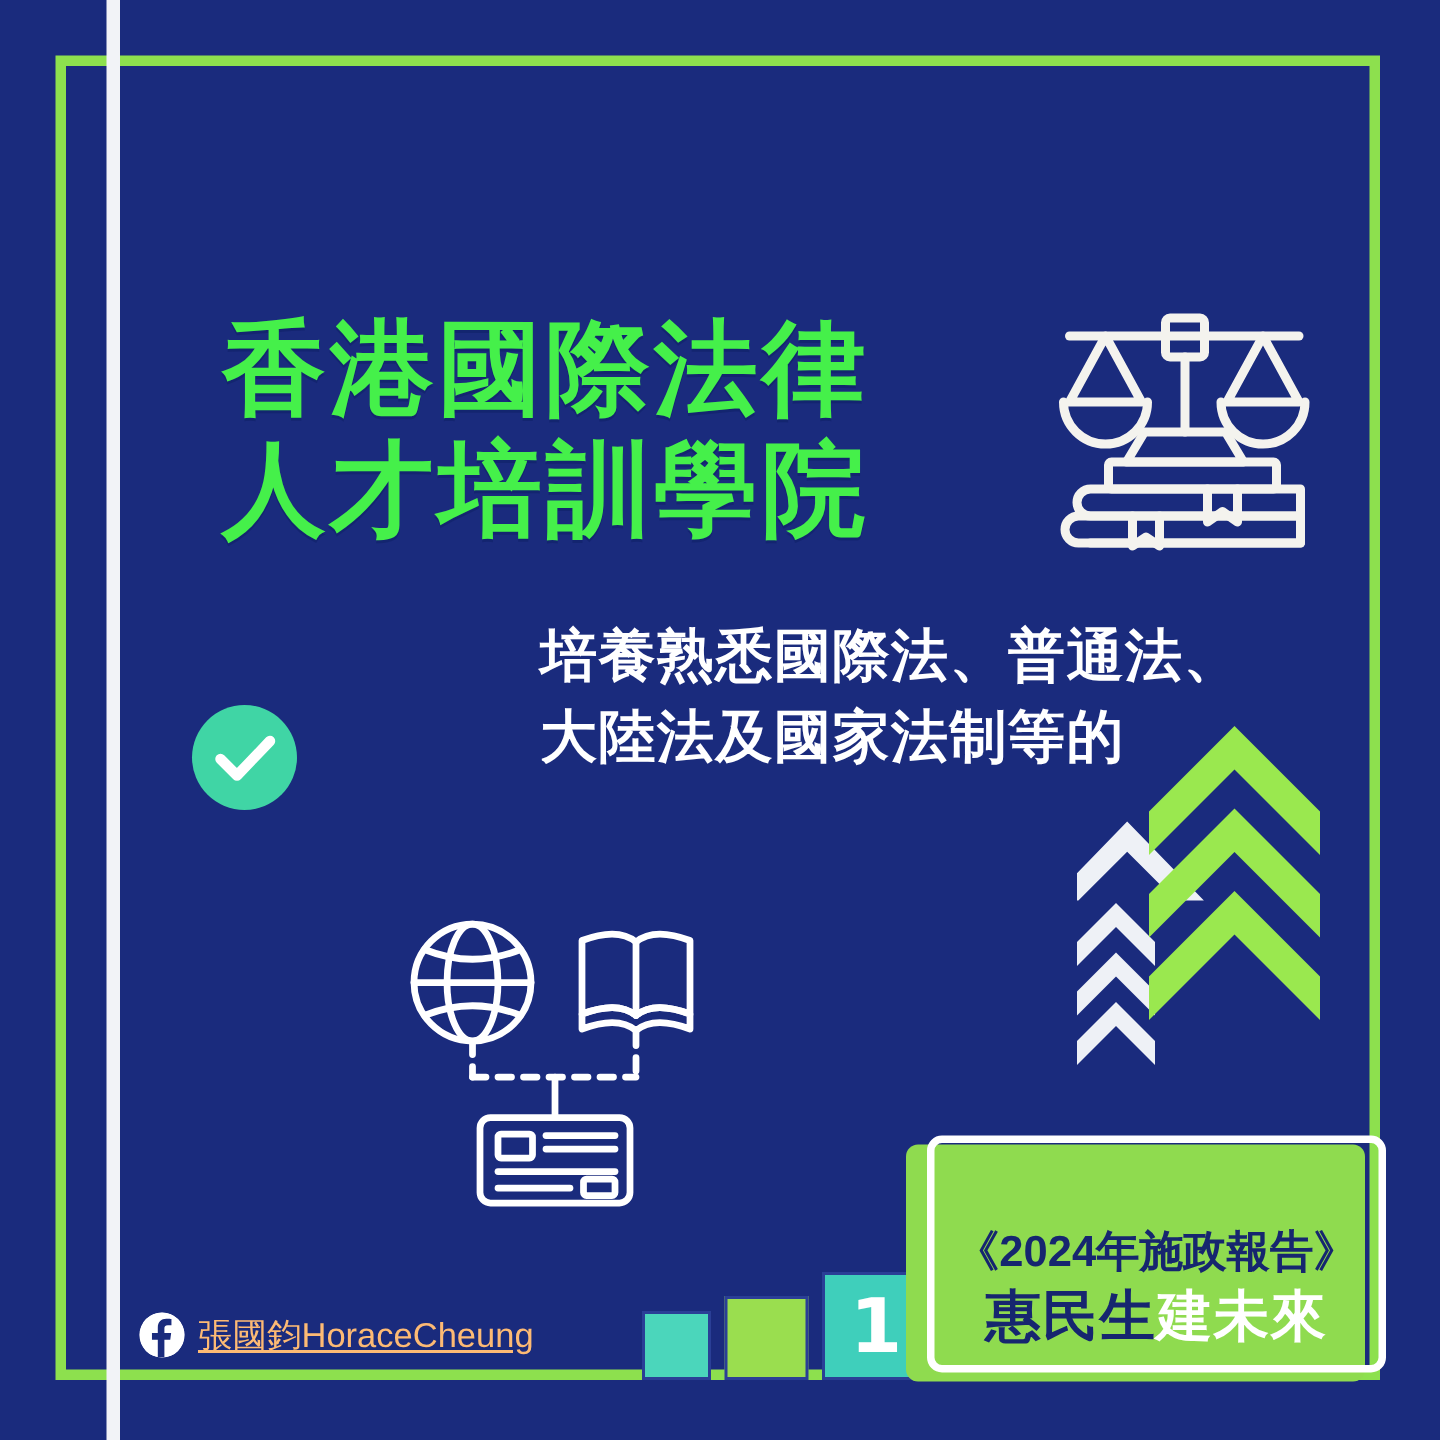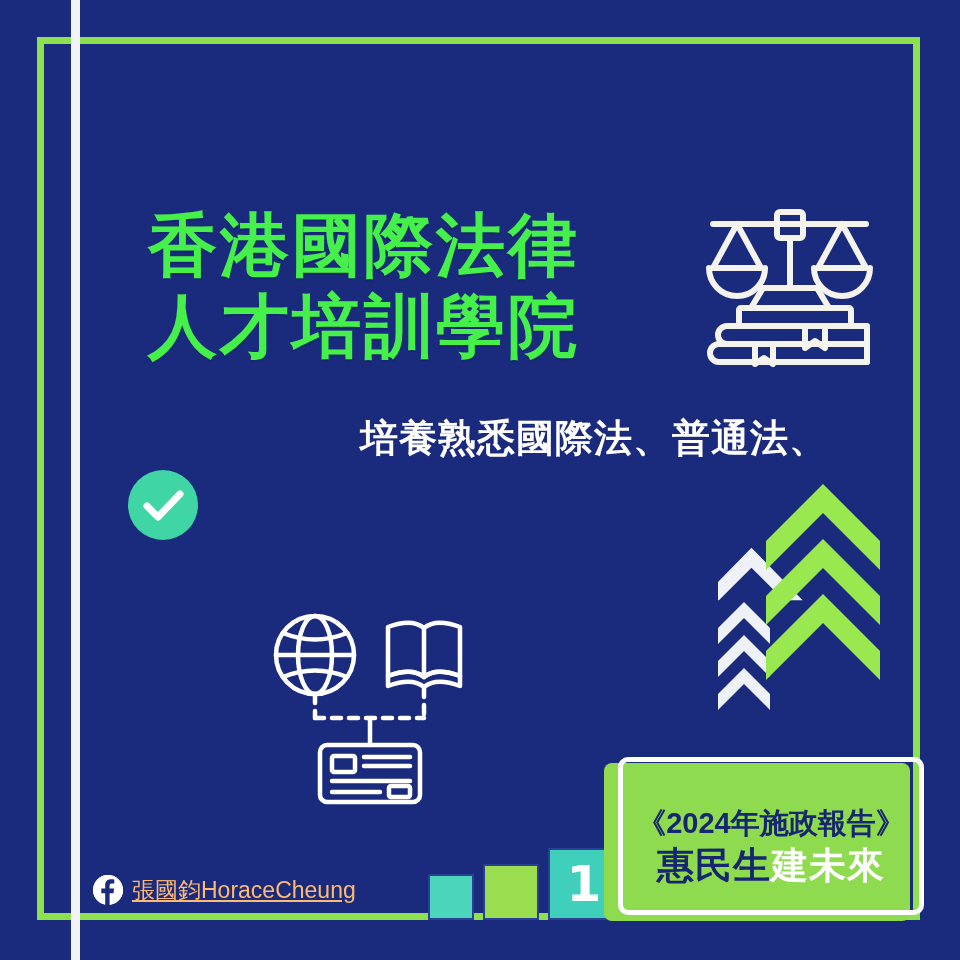--- a/index.html
+++ b/index.html
@@ -202,21 +202,21 @@
     position: absolute;
     left: 14px; top: 0;
     width: 306px;
     height: 158px;
     border: 5px solid #ffffff;
     border-radius: 10px;
     box-sizing: border-box;
   }
   .badge-content {
     position: absolute;
-    left: 14px; top: 6px;
+    left: 14px; top: 18px;
     width: 306px;
     height: 168px;
     display: flex;
     flex-direction: column;
     align-items: center;
     justify-content: center;
   }
   .badge-head {
     font-size: 29px;
     font-weight: 700;
@@ -278,20 +278,21 @@
   </div>
 
   <div class="bullet-row">
     <div class="check-circle">
       <svg viewBox="0 0 70 70" width="70" height="70">
         <path d="M19 36 L30 47 L52 24" fill="none" stroke="#ffffff" stroke-width="7" stroke-linecap="round" stroke-linejoin="round"></path>
       </svg>
     </div>
     <div class="bullet-text">
       <div>培養熟悉國際法、普通法、</div>
+      <div>大陸法及國家法制等的</div>
     </div>
   </div>
 
   <div class="network-icon">
     <svg viewBox="0 0 225 225" width="225" height="225">
       <g fill="none" stroke="#ffffff" stroke-width="4.5" stroke-linecap="round" stroke-linejoin="round">
 
         <g>
           <circle cx="57" cy="55" r="39"></circle>
           <ellipse cx="57" cy="55" rx="17" ry="39"></ellipse>

